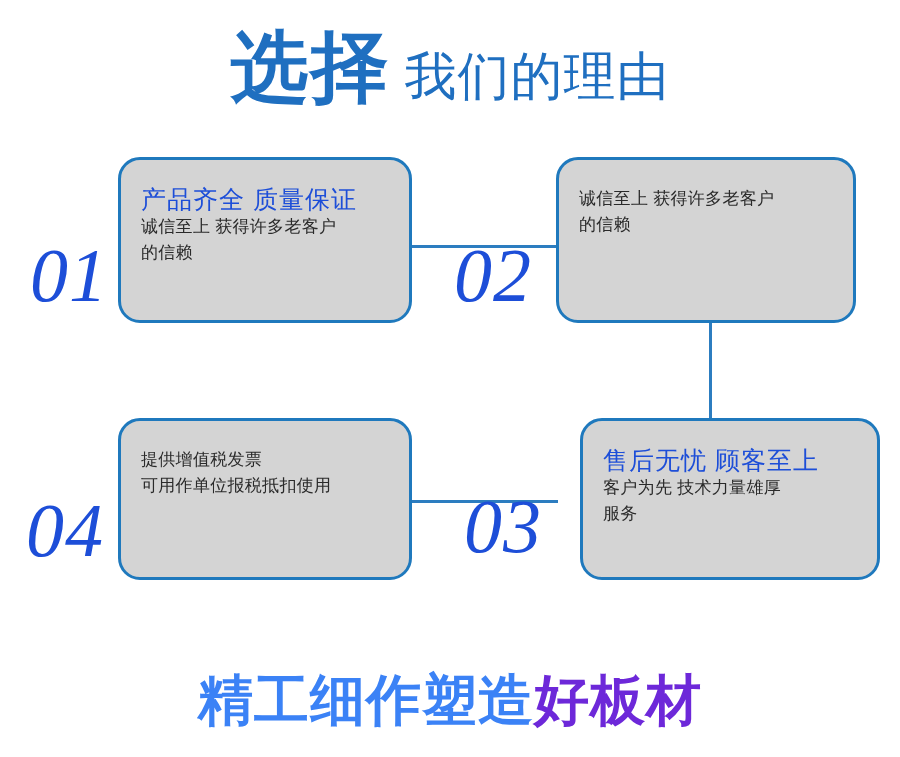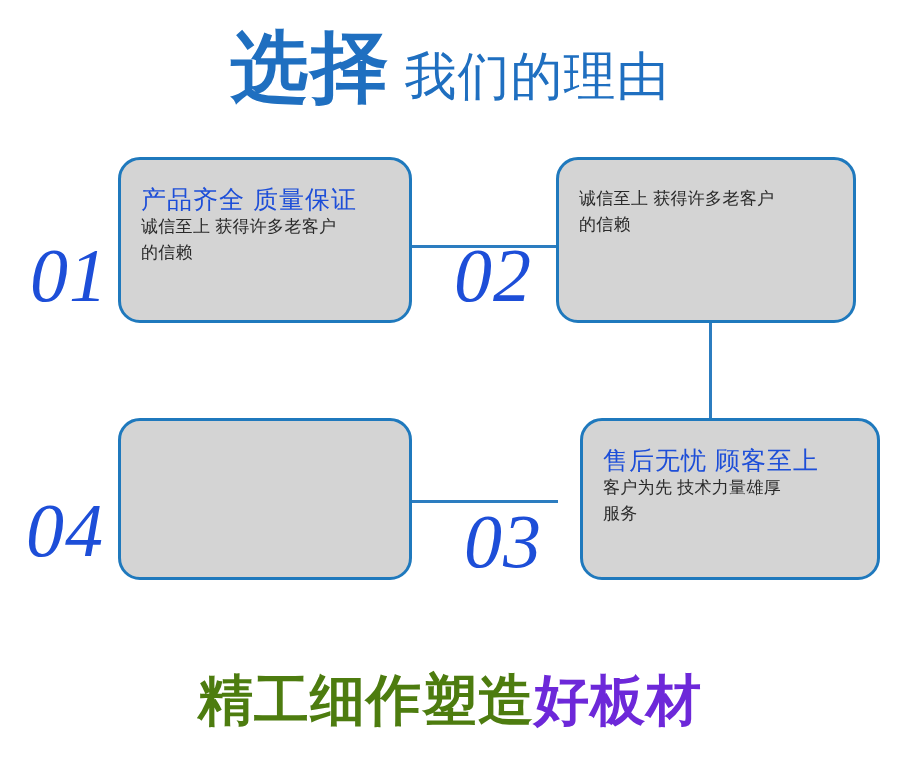--- a/index.html
+++ b/index.html
@@ -108,21 +108,21 @@
     left: 0;
     top: 673px;
     width: 900px;
     text-align: center;
     white-space: nowrap;
     line-height: 1;
   }
   .footer-dark {
     font-size: 55px;
     font-weight: bold;
-    color: #4d7c0f;
+    color: #3b82f6;
     letter-spacing: 1px;
   }
   .footer-accent {
     font-size: 55px;
     font-weight: bold;
     color: #6d28d9;
     letter-spacing: 1px;
   }
 </style>
 </head>
@@ -156,32 +156,36 @@
       <div class="card-desc">
         <span class="card-desc-line">诚信至上 获得许多老客户</span>
         <span class="card-desc-line">的信赖</span>
       </div>
     </div>
   </div>
   <div class="step-number" style="left:454px; top:237px;">02</div>
 
   <div class="card" style="left:118px; top:418px; width:294px; height:162px;">
     <div class="card-inner">
+      <div class="card-desc">
+        <span class="card-desc-line">提供增值税发票</span>
+        <span class="card-desc-line">可用作单位报税抵扣使用</span>
+      </div>
     </div>
   </div>
   <div class="step-number" style="left:26px; top:492px;">04</div>
 
   <div class="card" style="left:580px; top:418px; width:300px; height:162px;">
     <div class="card-inner">
       <div class="card-title">售后无忧 顾客至上</div>
       <div class="card-desc">
         <span class="card-desc-line">客户为先 技术力量雄厚</span>
         <span class="card-desc-line">服务</span>
       </div>
     </div>
   </div>
-  <div class="step-number" style="left:464px; top:503px;text-align:right;">03</div>
+  <div class="step-number" style="left:464px; top:488px;text-align:right;">03</div>
 
   <div class="footer">
     <span class="footer-dark">精工细作塑造</span><span class="footer-accent">好板材</span>
   </div>
 
 </div>
 
 </body></html>

